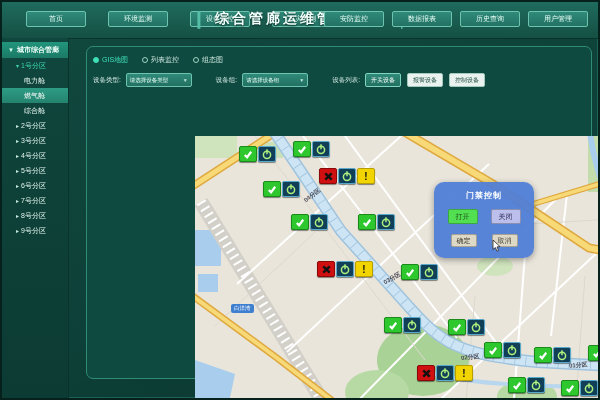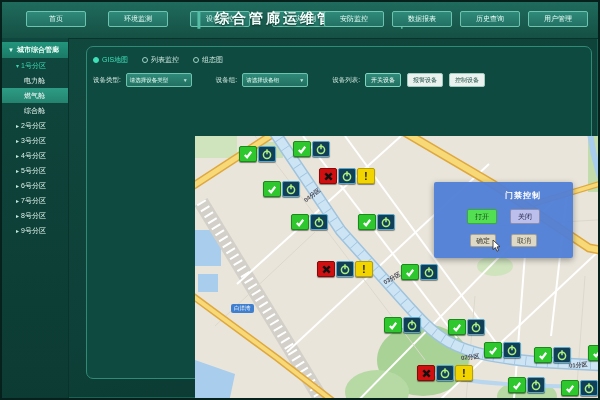--- a/index.html
+++ b/index.html
@@ -57,21 +57,21 @@
   .marker{position:absolute;display:flex;gap:1px;}
   .mk{width:16px;height:14px;border-radius:2px;display:flex;align-items:center;justify-content:center;
     box-shadow:0 1px 1px rgba(0,0,0,.45);cursor:pointer;}
   .mk.warn{font-weight:bold;font-size:10px;color:#111;}
   .zlabel{position:absolute;font-size:6px;color:#4a4a55;white-space:nowrap;font-weight:bold;}
   .plabel{position:absolute;font-size:5.5px;white-space:nowrap;}
   .plabel.water-badge{background:#3f7fd0;color:#fff;padding:1px 3px;border-radius:2px;}
   .plabel.park-text{color:#3f7d3a;}
   
   .dlg{position:absolute;left:239px;top:46px;width:100px;height:76px;background:rgba(79,125,215,.94);
-    border-radius:2px;box-shadow:0 2px 6px rgba(0,0,0,.35);padding-left:39px;}
+    border-radius:10px;box-shadow:0 2px 6px rgba(0,0,0,.35);}
   .dlg-title{margin-top:8px;text-align:center;color:#ffffff;font-size:8px;font-weight:bold;letter-spacing:1px;}
   .dlg-row1{position:absolute;left:0;top:27px;width:100%;display:flex;justify-content:center;gap:13px;}
   .dlg-row2{position:absolute;left:0;top:52px;width:100%;display:flex;justify-content:center;gap:15px;}
   .dlg-btn{font-size:7px;text-align:center;border-radius:2px;cursor:pointer;border:1px solid rgba(0,0,0,.25);}
   .dlg-btn.open{width:28px;height:13px;line-height:13px;background:#52e052;color:#123a12;}
   .dlg-btn.close{width:28px;height:13px;line-height:13px;background:#bcbfec;color:#2c2c55;}
   .dlg-btn.small{width:24px;height:11px;line-height:11px;background:#ded9c6;color:#3a3a30;}
   .cursor{position:absolute;left:58px;top:58px;pointer-events:none;}
 </style>
 </head>

